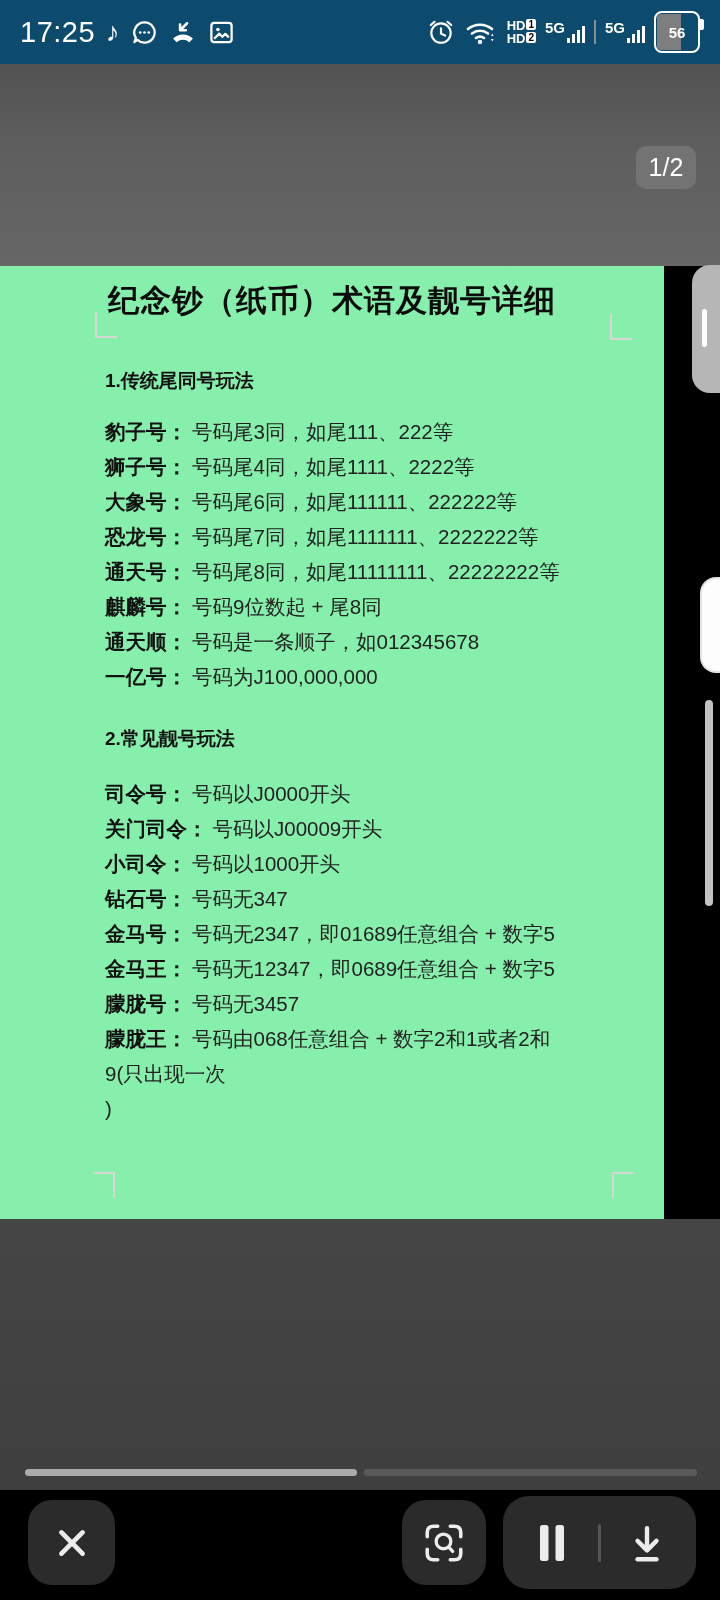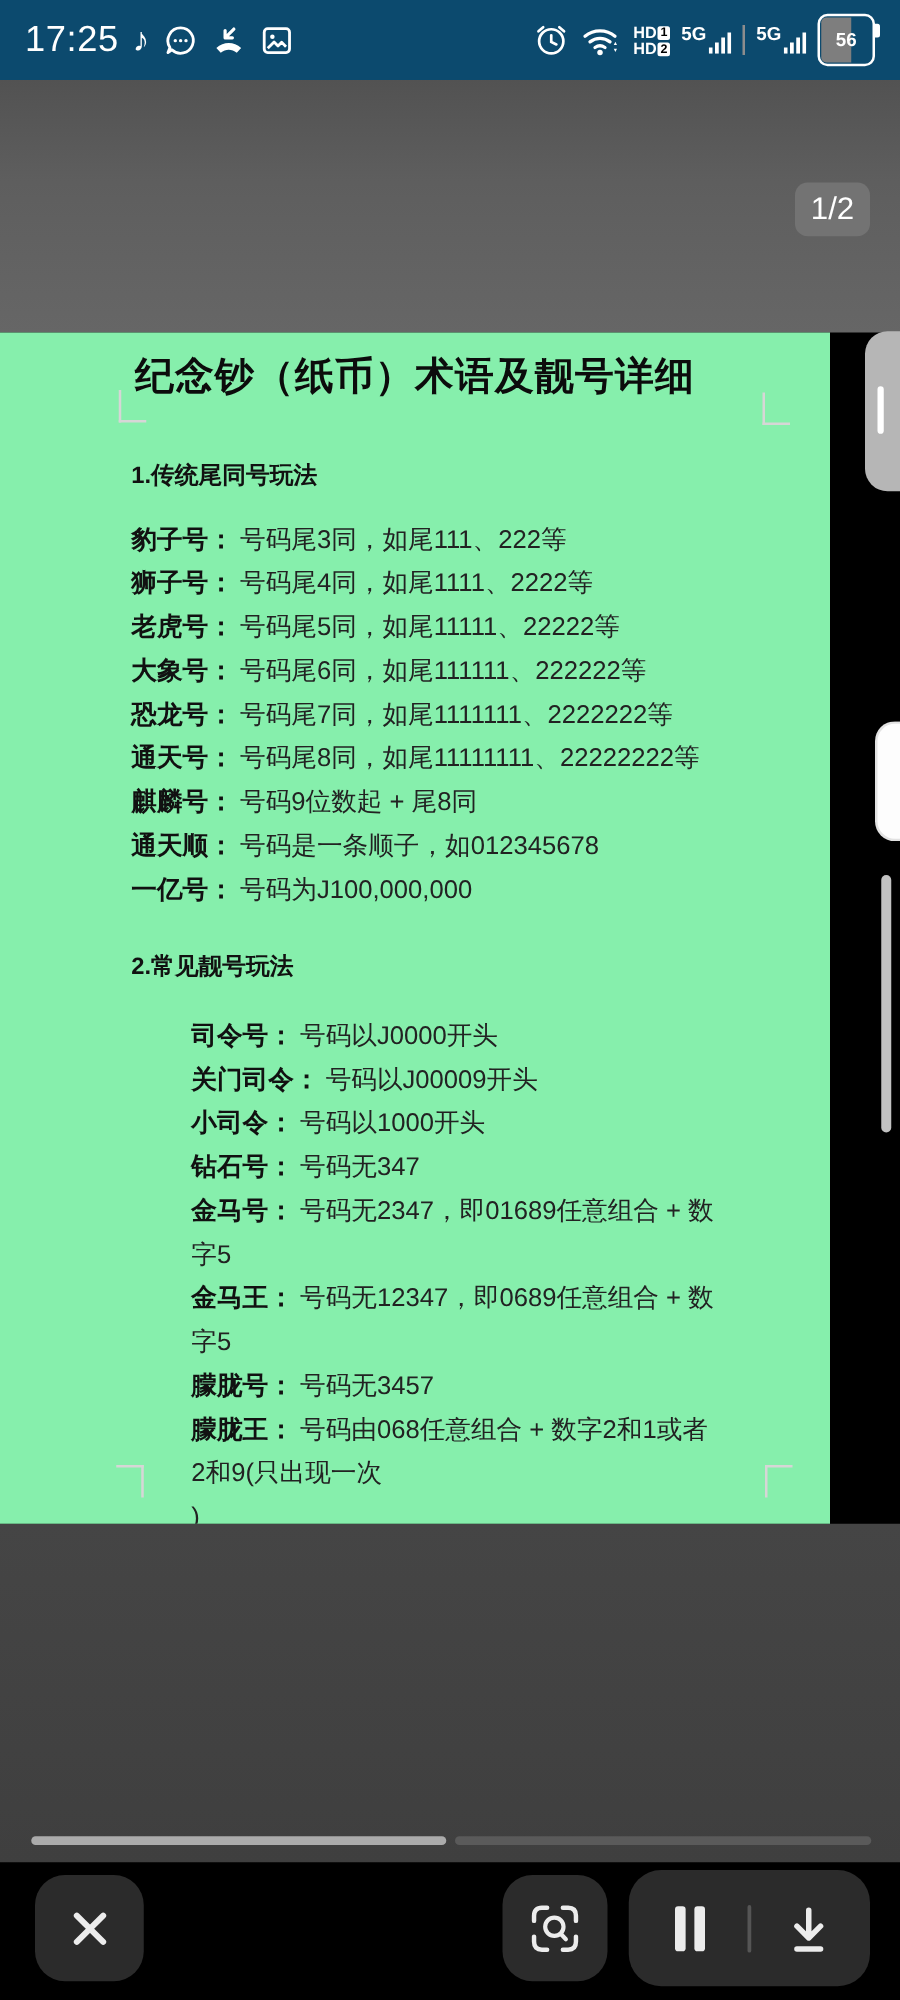--- a/index.html
+++ b/index.html
@@ -9,21 +9,21 @@
   
   .status-bar{position:absolute;top:0;left:0;width:720px;height:64px;background:#0c4a6e;
               display:flex;align-items:center;justify-content:space-between;
               padding:0 20px;box-sizing:border-box;color:#fff;}
   .sb-left{display:flex;align-items:center;gap:11px;}
   .sb-time{font-size:29px;font-weight:400;letter-spacing:.5px;}
   .sb-ico{display:inline-flex;align-items:center;justify-content:center;}
   .sb-right{display:flex;align-items:center;gap:9px;}
   .note-glyph{font-size:27px;font-weight:700;line-height:1;}
   .hd-stack{display:flex;flex-direction:column;line-height:13px;font-size:13px;font-weight:700;}
-  .hd-row{display:flex;align-items:flex-end;}
+  .hd-row{display:flex;align-items:flex-start;}
   .hd-num{display:inline-block;background:#fff;color:#000;font-size:10px;line-height:11px;
           padding:0 2px;border-radius:2px;margin-left:1px;font-weight:700;}
   .sig-group{display:flex;align-items:flex-end;gap:2px;}
   .sig-label{font-size:15px;font-weight:700;line-height:14px;margin-bottom:8px;}
   .sig-sep{width:2px;height:24px;background:#8d8d8d;}
   .battery{position:relative;width:46px;height:42px;border:2.5px solid #fff;border-radius:8px;
            display:flex;align-items:center;justify-content:center;box-sizing:border-box;}
   .battery::after{content:"";position:absolute;right:-6px;top:6px;width:4px;height:11px;
                   background:#fff;border-radius:0 2px 2px 0;}
   .bat-fill{position:absolute;left:1px;top:1px;bottom:1px;width:56%;background:#7e7e7e;
@@ -41,21 +41,21 @@
               justify-content:center;}
 
   
   .doc{position:absolute;top:266px;left:0;width:664px;height:953px;background:#86efac;
        color:#1c1c1c;overflow:hidden;}
   .doc-title{margin:14px 60px 0;text-align:center;font-size:31px;line-height:42px;
              font-weight:800;color:#0c0c0c;letter-spacing:1px;}
   .section-heading{margin:42px 0 0 105px;font-size:19px;line-height:34px;font-weight:800;color:#111;}
   .doc-section.second .section-heading{margin-top:28px;}
   .section-items{margin-top:16px;}
-  .doc-section.second .section-items{margin-top:20px;padding-left:48px;}
+  .doc-section.second .section-items{margin-top:20px;}
   .doc-item{margin:0 92px 0 105px;font-size:20.5px;line-height:35px;color:#222;}
   .doc-item .label{font-weight:800;color:#111;margin-right:5px;}
   .doc-item .text{white-space:pre-line;}
 
   .mark{position:absolute;width:20px;height:24px;}
   .mark.tl{left:95px;top:46px;border-left:2px solid #d6d6d6;border-bottom:2px solid #d6d6d6;}
   .mark.tr{left:610px;top:48px;border-left:2px solid #d6d6d6;border-bottom:2px solid #d6d6d6;}
   .mark.bl{left:93px;top:906px;border-top:2px solid #d6d6d6;border-right:2px solid #d6d6d6;}
   .mark.br{left:612px;top:906px;border-top:2px solid #d6d6d6;border-left:2px solid #d6d6d6;}
 
@@ -180,21 +180,20 @@
     <div class="mark br"></div>
     <div class="doc-title">纪念钞（纸币）术语及靓号详细</div>
     <div>
   <div class="doc-section">
     <div class="section-heading">1.传统尾同号玩法</div>
     <div class="section-items">
   <div class="doc-item"><span class="label">豹子号：</span><span class="text">号码尾3同，如尾111、222等</span></div>
 
   <div class="doc-item"><span class="label">狮子号：</span><span class="text">号码尾4同，如尾1111、2222等</span></div>
 
-  <div class="doc-item"><span class="label">老虎号：</span><span class="text">号码尾5同，如尾11111、22222等</span></div>
 
   <div class="doc-item"><span class="label">大象号：</span><span class="text">号码尾6同，如尾111111、222222等</span></div>
 
   <div class="doc-item"><span class="label">恐龙号：</span><span class="text">号码尾7同，如尾1111111、2222222等</span></div>
 
   <div class="doc-item"><span class="label">通天号：</span><span class="text">号码尾8同，如尾11111111、22222222等</span></div>
 
   <div class="doc-item"><span class="label">麒麟号：</span><span class="text">号码9位数起 + 尾8同</span></div>
 
   <div class="doc-item"><span class="label">通天顺：</span><span class="text">号码是一条顺子，如012345678</span></div>

